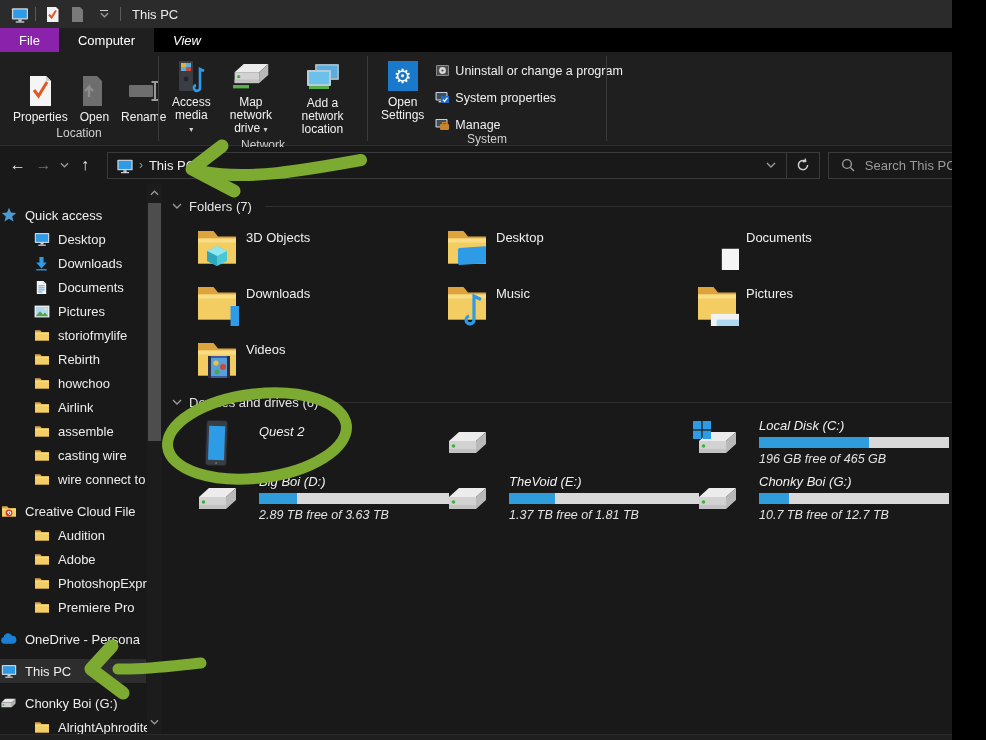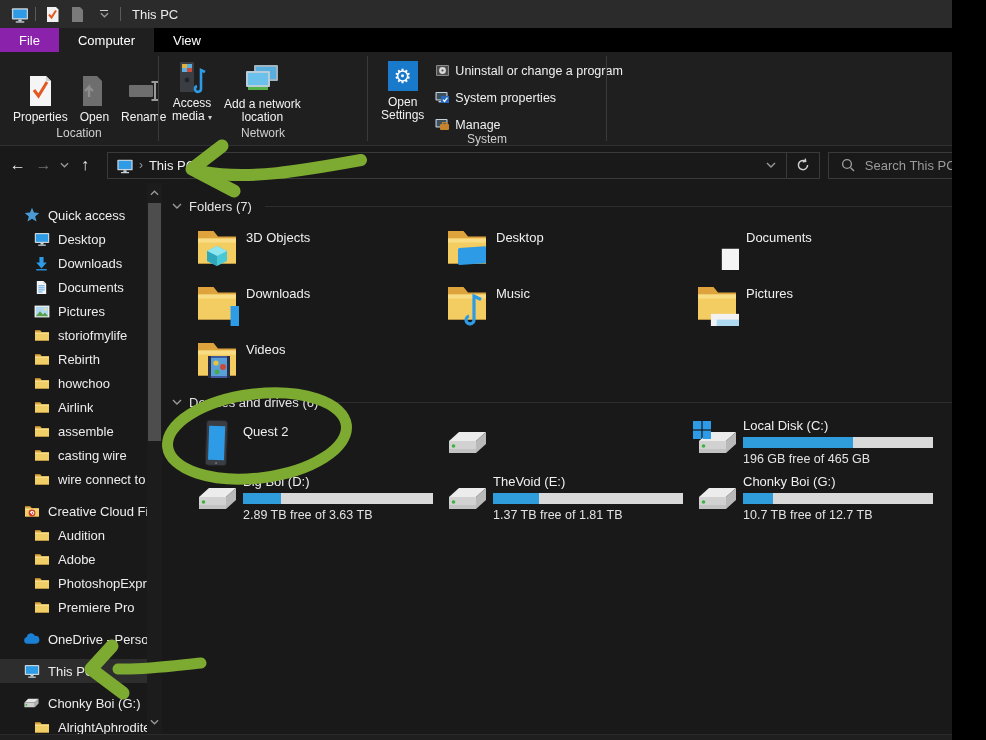--- a/index.html
+++ b/index.html
@@ -11,21 +11,21 @@
   .qat .qbtn{width:26px;height:22px;display:flex;align-items:center;justify-content:center;}
   .qsep{width:1px;height:14px;background:#5a5a5a;margin:0 3px;}
   #win-title{font-size:13px;color:#ececec;margin-left:8px;}
   .qchev{display:flex;flex-direction:column;align-items:center;gap:1px;}
   .qchev .bar{width:8px;height:1.5px;background:#cfcfcf;}
   
   #tabstrip{position:absolute;left:0;top:28px;width:986px;height:24px;background:#000;display:flex;}
   .tab{font-size:13px;display:flex;align-items:center;justify-content:center;padding:0 19px;color:#fff;}
   .tab.file{background:#8a22ac;}
   .tab.computer{background:#1f1f1f;}
-  .tab.view{background:transparent;}
+  .tab.view{background:transparent;font-style:italic;}
   
   #ribbon{position:absolute;left:0;top:52px;width:986px;height:94px;background:#1f1f1f;display:flex;border-bottom:1px solid #2f2f2f;box-sizing:border-box;}
   .rgroup{display:flex;flex-direction:column;height:100%;}
   .rdiv{width:1px;background:#3a3a3a;margin:4px 0;}
   .rbuttons{flex:1;display:flex;align-items:flex-end;padding:5px 8px 0 8px;gap:2px;}
   .rlabel{text-align:center;font-size:12px;color:#cfcfcf;padding:0 0 5px 0;}
   .bigbtn{display:flex;flex-direction:column;align-items:center;padding:2px 5px;gap:3px;}
   .bigbtn .blabel{font-size:12px;line-height:13px;color:#f2f2f2;text-align:center;white-space:pre-line;}
   .bico{height:34px;display:flex;align-items:center;justify-content:center;}
   .drop{font-size:8px;color:#cfcfcf;}
@@ -44,40 +44,40 @@
   .abar-right .vline{width:1px;height:100%;background:#3a3a3a;}
   #searchbox{margin-left:8px;width:160px;height:27px;border:1px solid #3a3a3a;background:#191919;display:flex;align-items:center;gap:10px;padding-left:12px;box-sizing:border-box;}
   #searchbox .ph{font-size:13px;color:#9b9b9b;}
   
   #bodyarea{position:absolute;left:0;top:183px;width:986px;height:551px;display:flex;}
   
   #sidebar{position:relative;width:162px;height:100%;background:#191919;overflow:hidden;}
   .sbi{height:24px;display:flex;align-items:center;font-size:13px;color:#ededed;position:relative;width:146px;}
   .sbi .sbicon{width:17px;height:17px;display:flex;align-items:center;justify-content:center;flex:none;}
   .sbi .sblabel{margin-left:8px;white-space:nowrap;overflow:hidden;}
-  .sbi.lvl0{padding-left:23px;}
+  .sbi.lvl0{}
   .sbi.lvl1{padding-left:33px;}
   .sbi.gap{margin-top:8px;}
   .sbi.selected{background:#2d2d2d;}
   .sbpin{position:absolute;right:8px;top:5px;width:13px;height:13px;}
   
   #sb-scroll{position:absolute;right:0;top:0;width:15px;height:100%;background:#1c1c1c;}
   #sb-thumb{position:absolute;left:1px;top:20px;width:13px;height:238px;background:#4d4d4d;}
   .scrollarrow{position:absolute;left:0;width:15px;height:16px;display:flex;align-items:center;justify-content:center;}
   
   #content{position:relative;flex:1;height:100%;background:#191919;overflow:hidden;}
   .sechead{display:flex;align-items:center;font-size:13px;color:#e4e4e4;padding-left:10px;gap:7px;height:18px;}
   .sechead .rule{flex:1;height:1px;background:#2e2e2e;margin:0 8px 0 6px;}
   .grid3{display:grid;grid-template-columns:250px 250px 250px;grid-auto-rows:56px;padding-left:33px;}
   .tile{display:flex;align-items:flex-start;gap:7px;}
   .tile .tlabel{font-size:13px;color:#f0f0f0;margin-top:6px;white-space:nowrap;}
   .tico{width:44px;height:46px;flex:none;}
   .dtile{display:flex;align-items:flex-start;}
   .dico{width:44px;height:52px;flex:none;display:flex;align-items:center;justify-content:center;position:relative;}
-  .dinfo{margin-left:4px;}
+  .dinfo{margin-left:20px;font-style:italic;}
   .dname{font-size:13px;color:#f0f0f0;margin-top:1px;white-space:nowrap;}
   .dbar{width:190px;height:11px;background:#d9d9d9;margin-top:4px;}
   .dfill{height:100%;background:#2f9cdb;}
   .dfree{font-size:12.5px;color:#e2e2e2;margin-top:4px;white-space:nowrap;}
   .winlogo{position:absolute;left:-2px;top:4px;}
   #folders-section{position:absolute;left:0;top:14px;width:100%;}
   #devices-section{position:absolute;left:0;top:210px;width:100%;}
   
   #statusbar{position:absolute;left:0;top:734px;width:986px;height:6px;background:#1f1f1f;border-top:1px solid #2b2b2b;box-sizing:border-box;}
   
@@ -244,20 +244,30 @@
                 <rect x="10" y="8" width="5" height="4" fill="#ca4d3a"></rect>
                 <circle cx="10" cy="20" r="2.4" fill="#23252a"></circle>
                 <path d="M20,26 a3,3 0 1 0 4,2.8 V10 l4,2" stroke="#2e9be6" stroke-width="2.6" fill="none"></path>
               </svg>
           </span>
           <span class="blabel"><span>Access
 media</span> <span class="drop">▾</span></span>
         </div>
         <div class="bigbtn">
           <span class="bico">
+            <svg class="ic" width="40" height="30">
+                <use href="#drv" y="-2"></use>
+                <rect x="2" y="24" width="16" height="3.4" fill="#55b04a"></rect>
+              </svg>
+          </span>
+          <span class="blabel"><span>Map network
+drive</span> <span class="drop">▾</span></span>
+        </div>
+        <div class="bigbtn">
+          <span class="bico">
             <svg class="ic" width="36" height="30" viewBox="0 0 36 30">
                 <rect x="10" y="2" width="24" height="16" rx="1" fill="#9fb6c2"></rect>
                 <rect x="12" y="4" width="20" height="12" fill="#58aede"></rect>
                 <rect x="2" y="8" width="24" height="16" rx="1" fill="#b9cdd8"></rect>
                 <rect x="4" y="10" width="20" height="12" fill="#6cc0ec"></rect>
                 <rect x="4" y="24" width="20" height="3" fill="#55b04a"></rect>
               </svg>
           </span>
           <span class="blabel">Add a network
 location</span>

